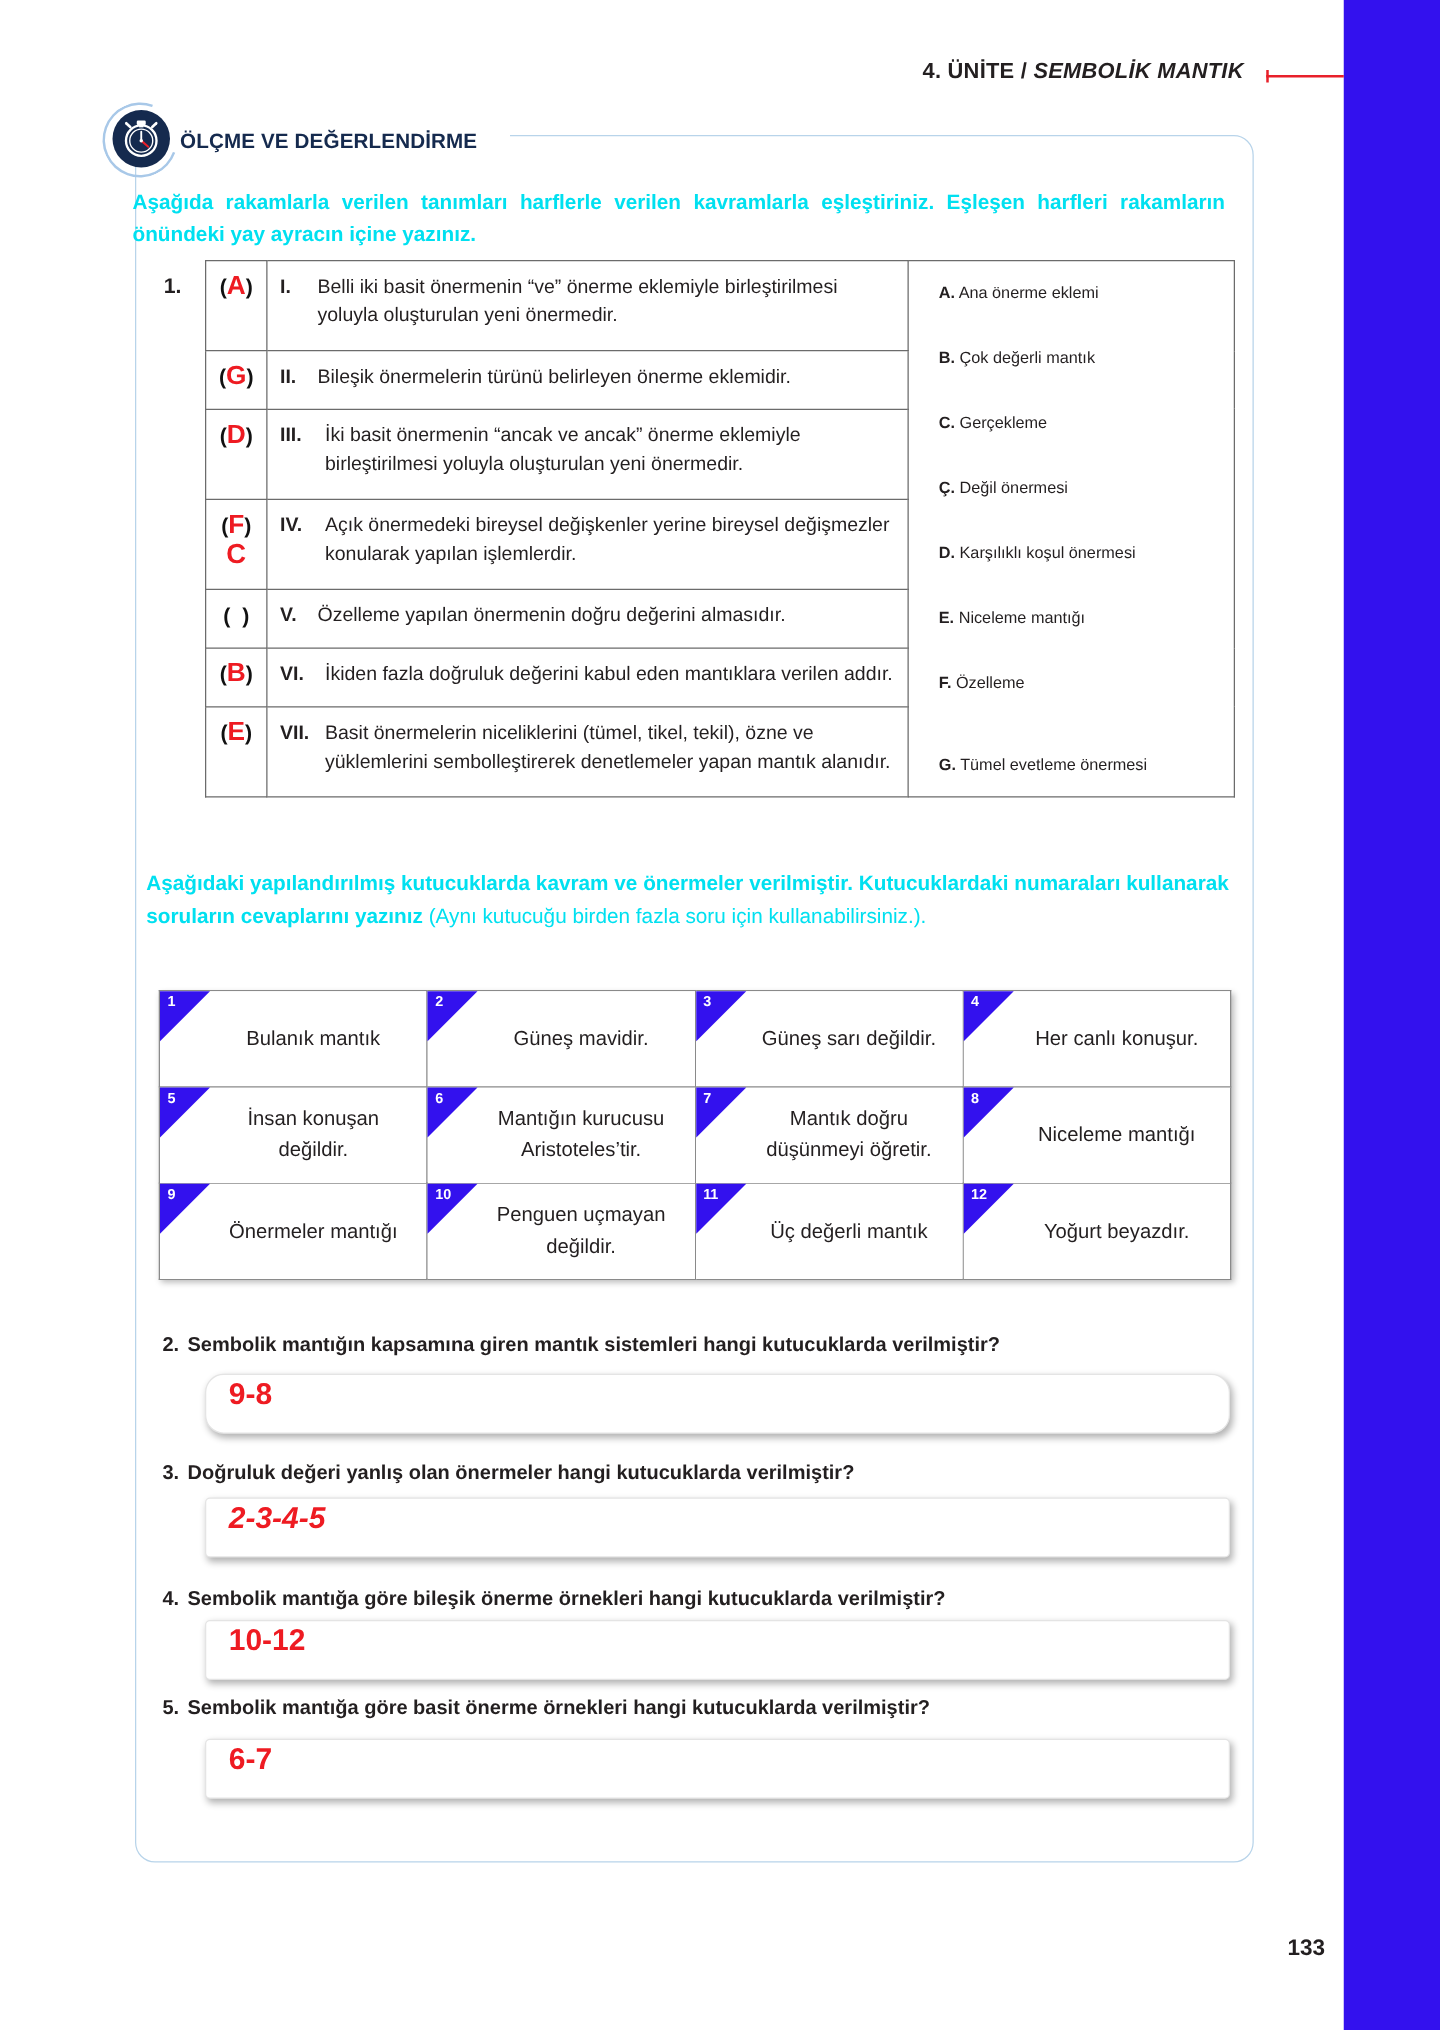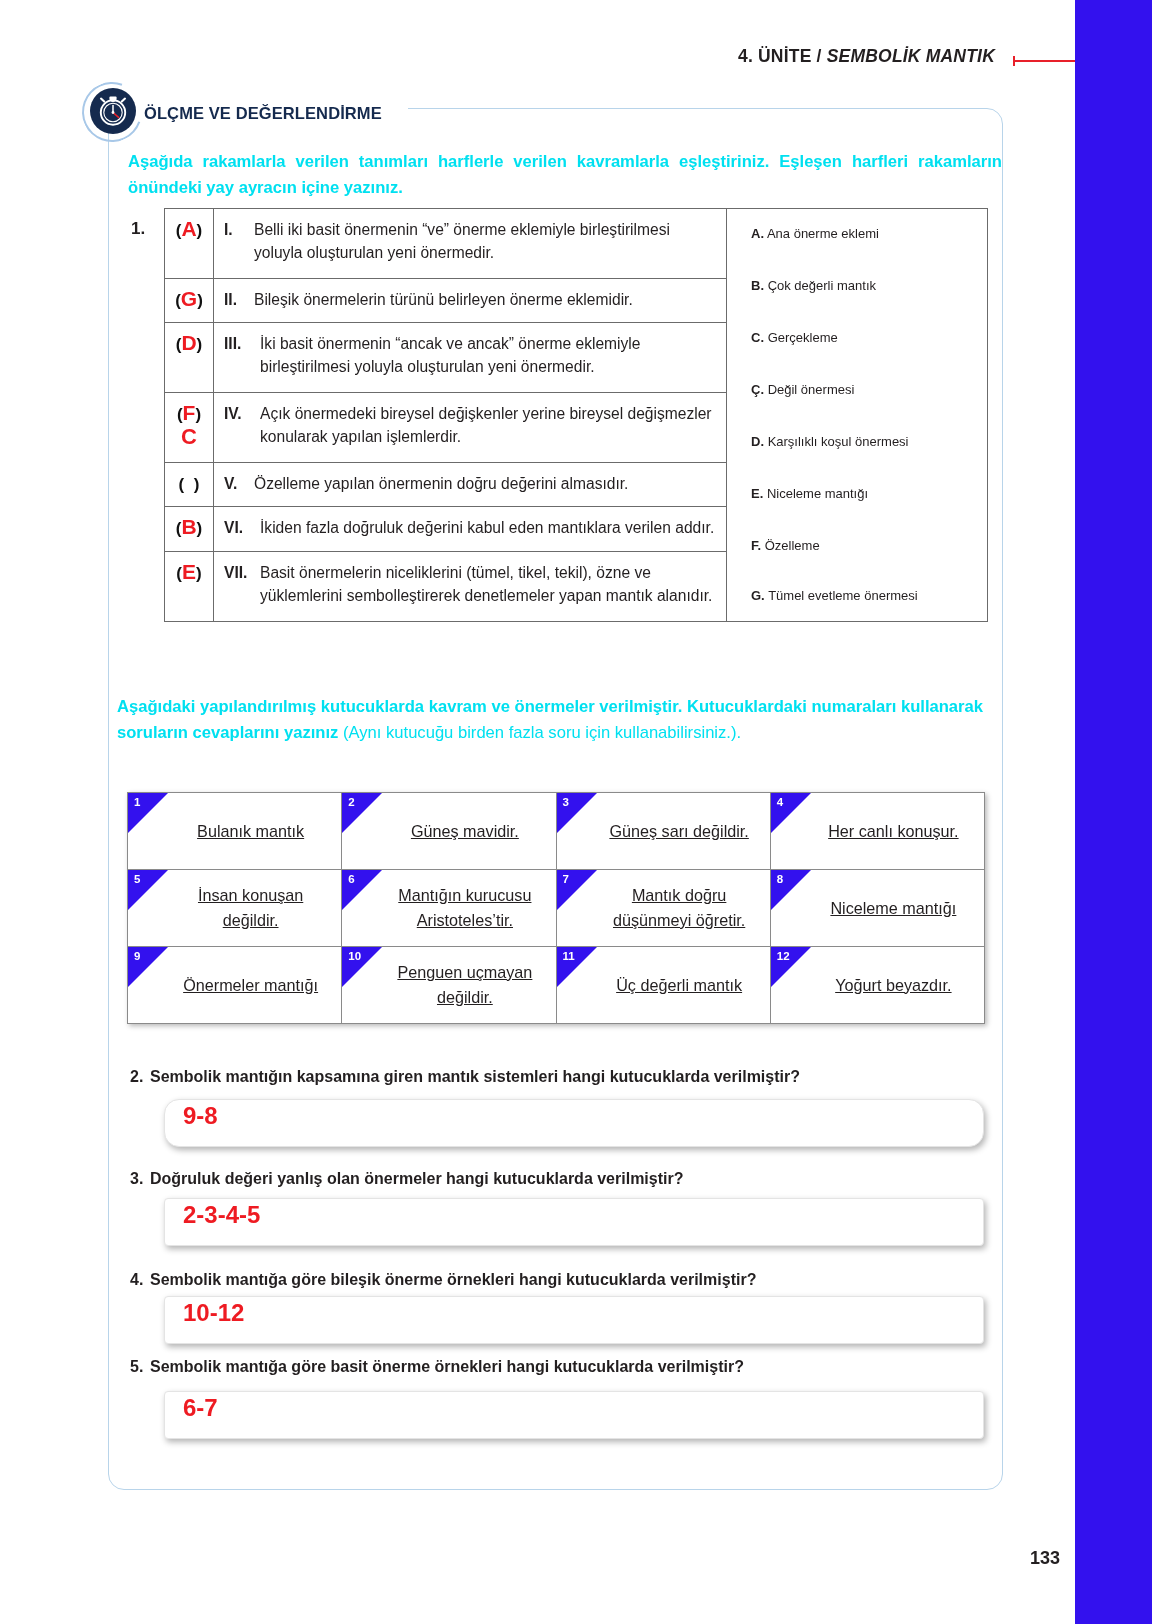--- a/index.html
+++ b/index.html
@@ -111,21 +111,21 @@
 
   
   .instr {
     position: absolute;
     color: #00e0f0;
     font-weight: 700;
     font-size: 16.6px;
     line-height: 26px;
   }
   .instr-1 {
-    left: 128px;
+    left: 106px;
     top: 149px;
     width: 874px;
     text-align: justify;
   }
   .instr-2 {
     left: 117px;
     top: 694px;
     width: 868px;
   }
   .instr-2 .thin { font-weight: 400; }
@@ -234,21 +234,20 @@
     font-size: 11.5px;
     font-weight: 700;
     color: #ffffff;
   }
   .cellтxt, .celltxt {
     display: block;
     padding: 0 8px 0 40px;
     text-align: center;
     font-size: 16.2px;
     line-height: 25px;
-    text-decoration: underline;
   }
 
   
   .qrow {
     position: absolute;
     left: 130px;
     width: 830px;
     font-size: 16px;
     font-weight: 700;
     line-height: 22px;
@@ -330,21 +329,21 @@
       </div>
     </td>
     <td class="col-key first" rowspan="7">
       <div style="padding:14px 8px 14px 12px;">
         <div class="keycell" style="margin:0 0 30px 0;"><span class="kl">A.</span> <span>Ana önerme eklemi</span></div>
         <div class="keycell" style="margin:0 0 30px 0;"><span class="kl">B.</span> <span>Çok değerli mantık</span></div>
         <div class="keycell" style="margin:0 0 30px 0;"><span class="kl">C.</span> <span>Gerçekleme</span></div>
         <div class="keycell" style="margin:0 0 30px 0;"><span class="kl">Ç.</span> <span>Değil önermesi</span></div>
         <div class="keycell" style="margin:0 0 30px 0;"><span class="kl">D.</span> <span>Karşılıklı koşul önermesi</span></div>
         <div class="keycell" style="margin:0 0 30px 0;"><span class="kl">E.</span> <span>Niceleme mantığı</span></div>
-        <div class="keycell" style="margin:0 0 28px 0;"><span class="kl">F.</span> <span>Özelleme</span></div>
+        <div class="keycell" style="margin:0 0 44px 0;"><span class="kl">F.</span> <span>Özelleme</span></div>
         <div class="keycell" style="margin:0;"><span class="kl">G.</span> <span>Tümel evetleme önermesi</span></div>
       </div>
     </td>
   </tr>
 
   <tr>
     <td class="col-ans">
       <div class="ansbox">(<span class="hw">G</span>)</div>
     </td>
     <td class="col-def">
@@ -507,21 +506,21 @@
 <div class="qrow" style="top:1066px;">
   <span class="qn">2.</span><span>Sembolik mantığın kapsamına giren mantık sistemleri hangi kutucuklarda verilmiştir?</span>
 </div>
 <div class="astrip" style="top:1099px;border-radius:15px;">
   <span>9-8</span>
 </div>
 
 <div class="qrow" style="top:1168px;">
   <span class="qn">3.</span><span>Doğruluk değeri yanlış olan önermeler hangi kutucuklarda verilmiştir?</span>
 </div>
-<div class="astrip" style="top:1198px;">
+<div class="astrip" style="top:1198px;font-style:italic;">
   <span>2-3-4-5</span>
 </div>
 
 <div class="qrow" style="top:1269px;">
   <span class="qn">4.</span><span>Sembolik mantığa göre bileşik önerme örnekleri hangi kutucuklarda verilmiştir?</span>
 </div>
 <div class="astrip" style="top:1296px;text-decoration:underline;">
   <span>10-12</span>
 </div>
 

